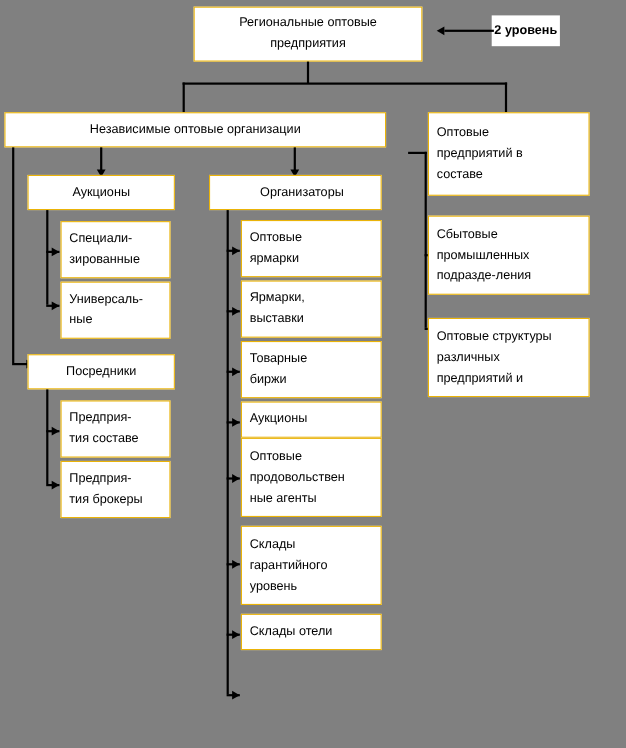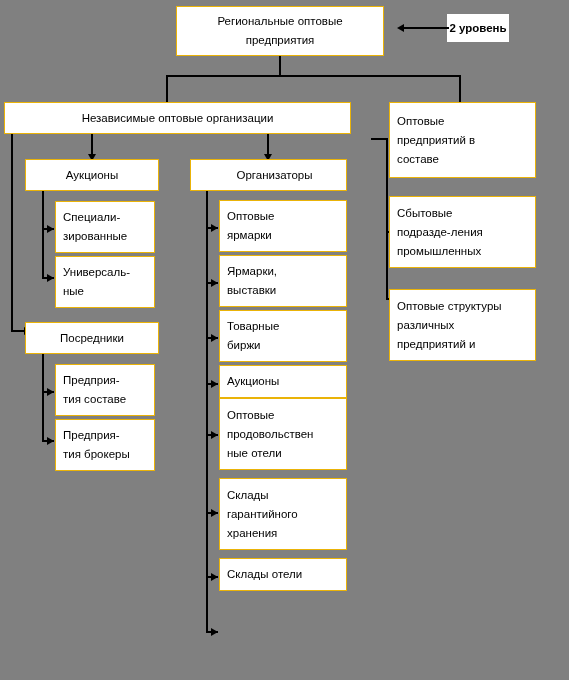--- a/index.html
+++ b/index.html
@@ -195,49 +195,49 @@
   <div class="arrow-r" style="left:211px; top:380px;"></div>
   <div class="box left-text" style="left:219px; top:365px; width:128px; height:33px;text-align:right;">
     <span class="ln">Аукционы</span>
   </div>
 
   <div class="ln-h" style="left:206px; top:434px; width:12px;"></div>
   <div class="arrow-r" style="left:211px; top:431px;"></div>
   <div class="box left-text" style="left:219px; top:398px; width:128px; height:72px;">
     <span class="ln">Оптовые</span>
     <span class="ln">продовольствен</span>
-    <span class="ln">ные отели</span>
+    <span class="ln">ные агенты</span>
   </div>
 
   <div class="ln-h" style="left:206px; top:512px; width:12px;"></div>
   <div class="arrow-r" style="left:211px; top:509px;"></div>
   <div class="box left-text" style="left:219px; top:478px; width:128px; height:72px;">
     <span class="ln">Склады</span>
     <span class="ln">гарантийного</span>
-    <span class="ln">хранения</span>
+    <span class="ln">уровень</span>
   </div>
 
   <div class="ln-h" style="left:206px; top:576px; width:12px;"></div>
   <div class="arrow-r" style="left:211px; top:573px;"></div>
   <div class="box left-text" style="left:219px; top:558px; width:128px; height:33px;">
     <span class="ln">Склады отели</span>
   </div>
 
   <div class="ln-h" style="left:206px; top:631px; width:12px;"></div>
   <div class="arrow-r" style="left:211px; top:628px;"></div>
 
   <div class="ln-v" style="left:386px; top:138px; height:160px;"></div>
   <div class="ln-h" style="left:371px; top:138px; width:17px;"></div>
 
   <div class="ln-h" style="left:386px; top:231px; width:12px;"></div>
   <div class="arrow-r" style="left:391px; top:228px;"></div>
   <div class="box left-text" style="left:389px; top:196px; width:147px; height:72px;">
     <span class="ln">Сбытовые</span>
+    <span class="ln">промышленных</span>
     <span class="ln">подразде-ления</span>
-    <span class="ln">промышленных</span>
   </div>
 
   <div class="ln-h" style="left:386px; top:298px; width:12px;"></div>
   <div class="arrow-r" style="left:391px; top:295px;"></div>
   <div class="box left-text" style="left:389px; top:289px; width:147px; height:72px;">
     <span class="ln">Оптовые структуры</span>
     <span class="ln">различных</span>
     <span class="ln">предприятий и</span>
   </div>
 

